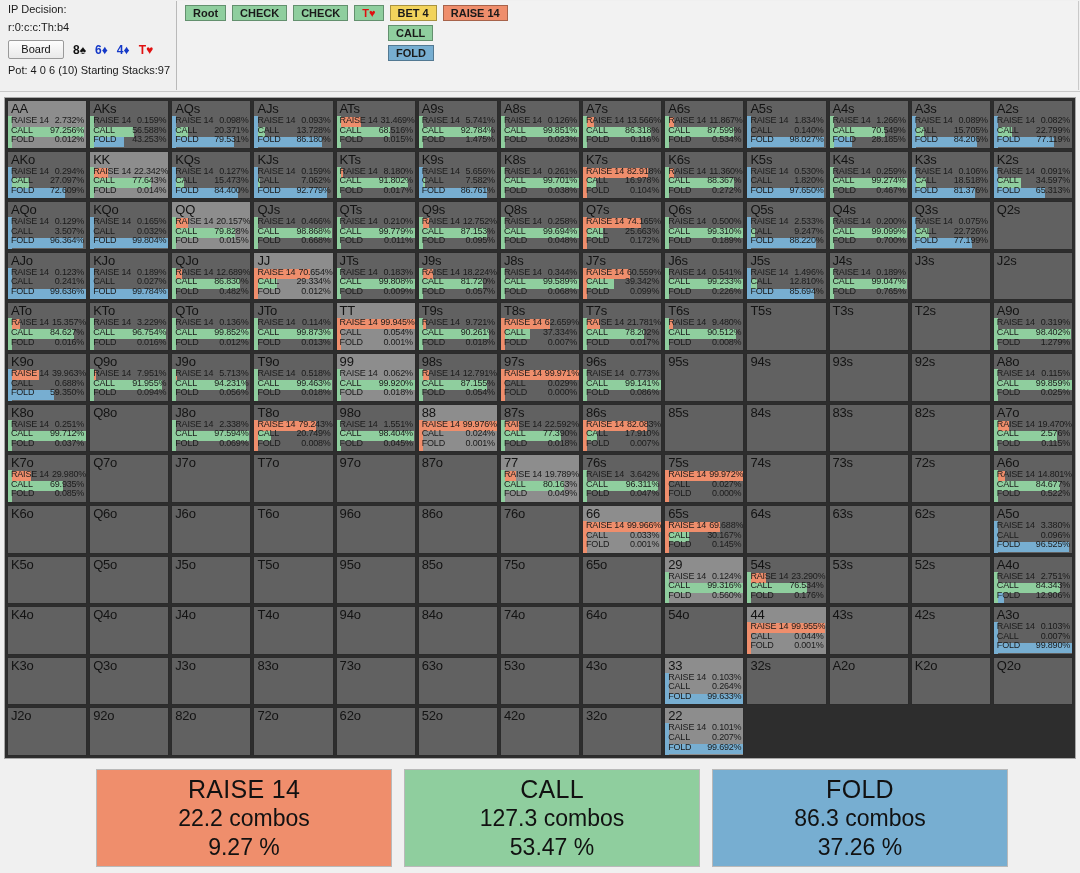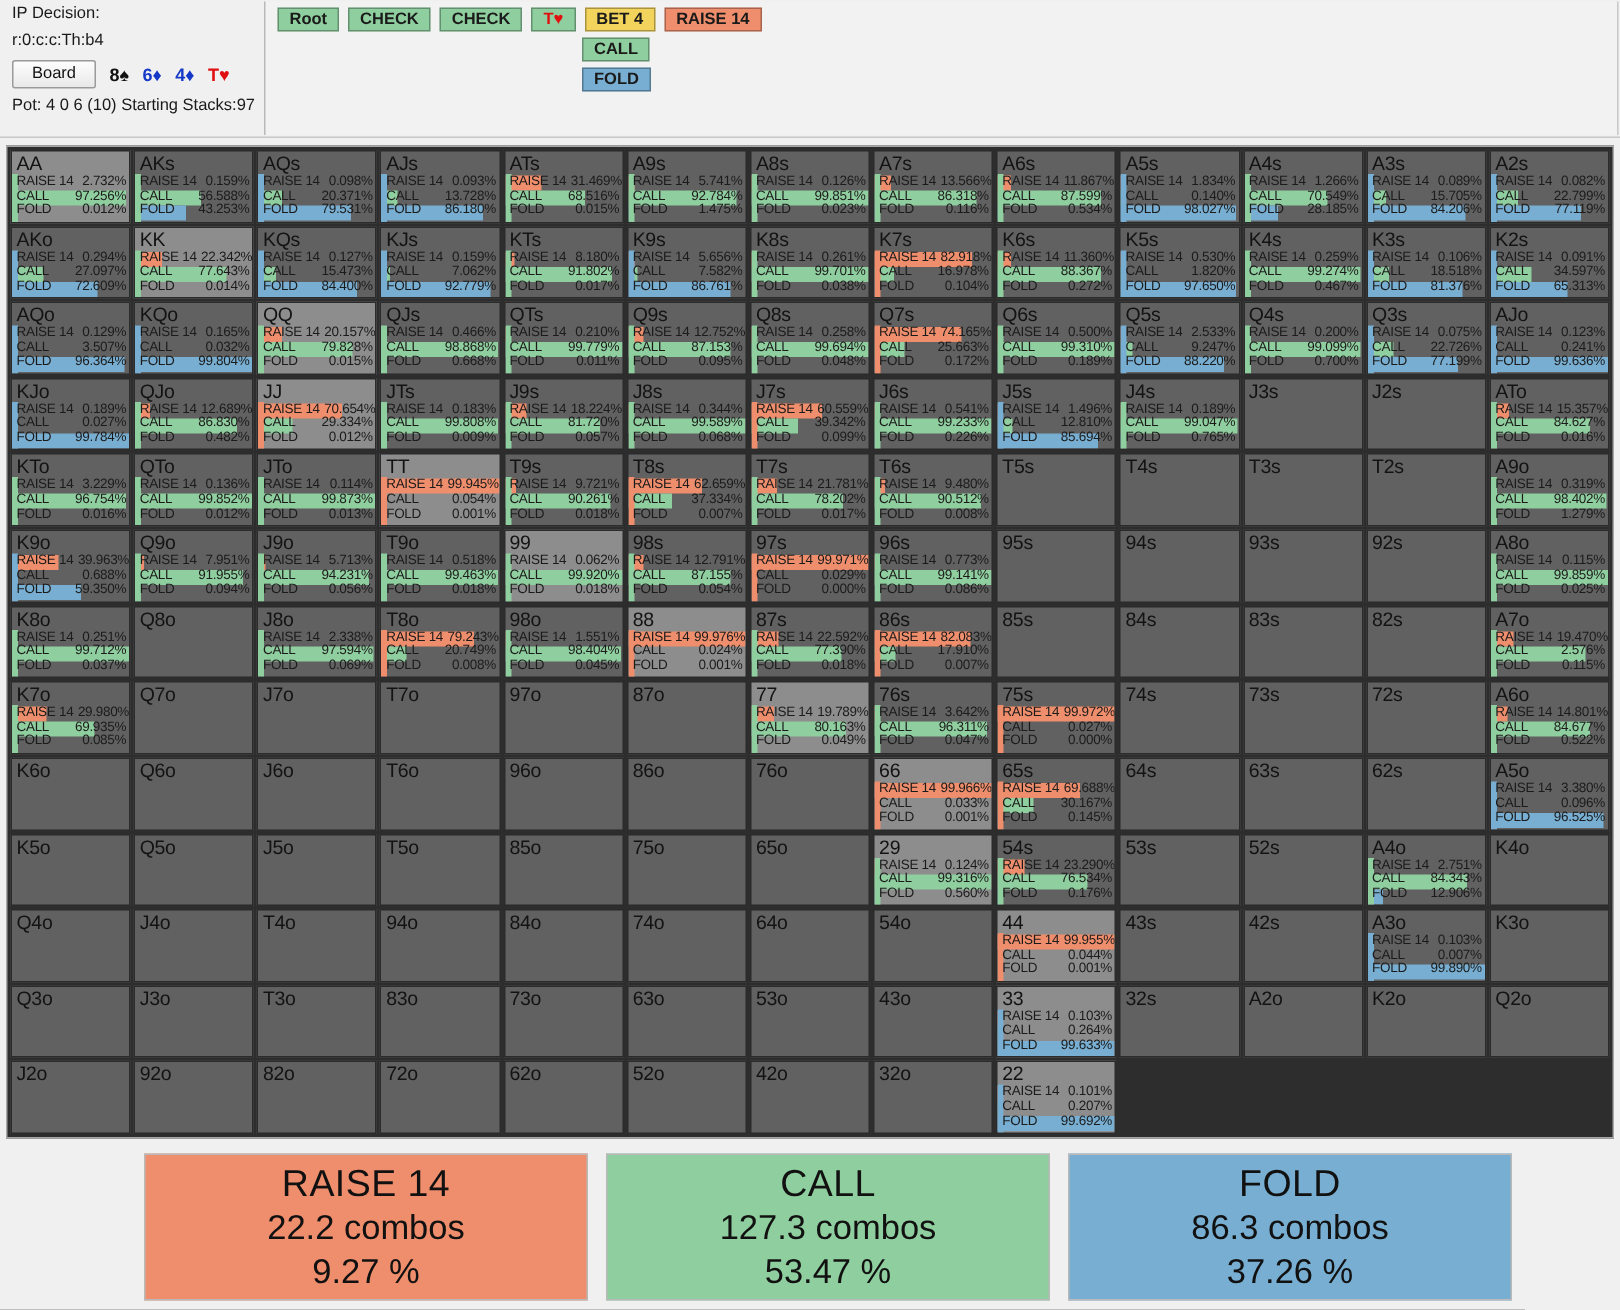--- a/index.html
+++ b/index.html
@@ -964,20 +964,23 @@
             <span class="act">CALL</span>
             <span>22.726%</span>
           </div>
           <div class="arow">
             <span class="act">FOLD</span>
             <span>77.199%</span>
           </div>
         </div>
       </div>
       <div class="cell">
+        <div class="label">Q2s</div>
+      </div>
+      <div class="cell">
         <div class="label">AJo</div>
         <div class="vstrip b-fold" style="top: 15px; height: 32px;"></div>
         <div class="bar b-raise" style="top: 16px; height: 10px; width: 0.123%;"></div>
         <div class="bar b-call" style="top: 26px; height: 10px; width: 0.241%;"></div>
         <div class="bar b-fold" style="top: 36px; height: 10px; width: 99.636%;"></div>
         <div class="rows">
           <div class="arow">
             <span class="act">RAISE 14</span>
             <span>0.123%</span>
           </div>
@@ -1393,23 +1396,20 @@
           <div class="arow">
             <span class="act">FOLD</span>
             <span>0.008%</span>
           </div>
         </div>
       </div>
       <div class="cell">
         <div class="label">T5s</div>
       </div>
       <div class="cell">
-        <div class="label">T4s</div>
-      </div>
-      <div class="cell">
         <div class="label">T3s</div>
       </div>
       <div class="cell">
         <div class="label">T2s</div>
       </div>
       <div class="cell">
         <div class="label">A9o</div>
         <div class="vstrip b-call" style="top: 15px; height: 32px;"></div>
         <div class="bar b-raise" style="top: 16px; height: 10px; width: 0.319%;"></div>
         <div class="bar b-call" style="top: 26px; height: 10px; width: 98.402%;"></div>
@@ -2041,20 +2041,23 @@
       <div class="cell">
         <div class="label">Q5o</div>
       </div>
       <div class="cell">
         <div class="label">J5o</div>
       </div>
       <div class="cell">
         <div class="label">T5o</div>
       </div>
       <div class="cell">
+        <div class="label">95o</div>
+      </div>
+      <div class="cell">
         <div class="label">85o</div>
       </div>
       <div class="cell">
         <div class="label">75o</div>
       </div>
       <div class="cell">
         <div class="label">65o</div>
       </div>
       <div class="cell pair">
         <div class="label">29</div>
@@ -2201,23 +2204,20 @@
         </div>
       </div>
       <div class="cell">
         <div class="label">K3o</div>
       </div>
       <div class="cell">
         <div class="label">Q3o</div>
       </div>
       <div class="cell">
         <div class="label">J3o</div>
-      </div>
-      <div class="cell">
-        <div class="label">T3o</div>
       </div>
       <div class="cell">
         <div class="label">83o</div>
       </div>
       <div class="cell">
         <div class="label">73o</div>
       </div>
       <div class="cell">
         <div class="label">63o</div>
       </div>

